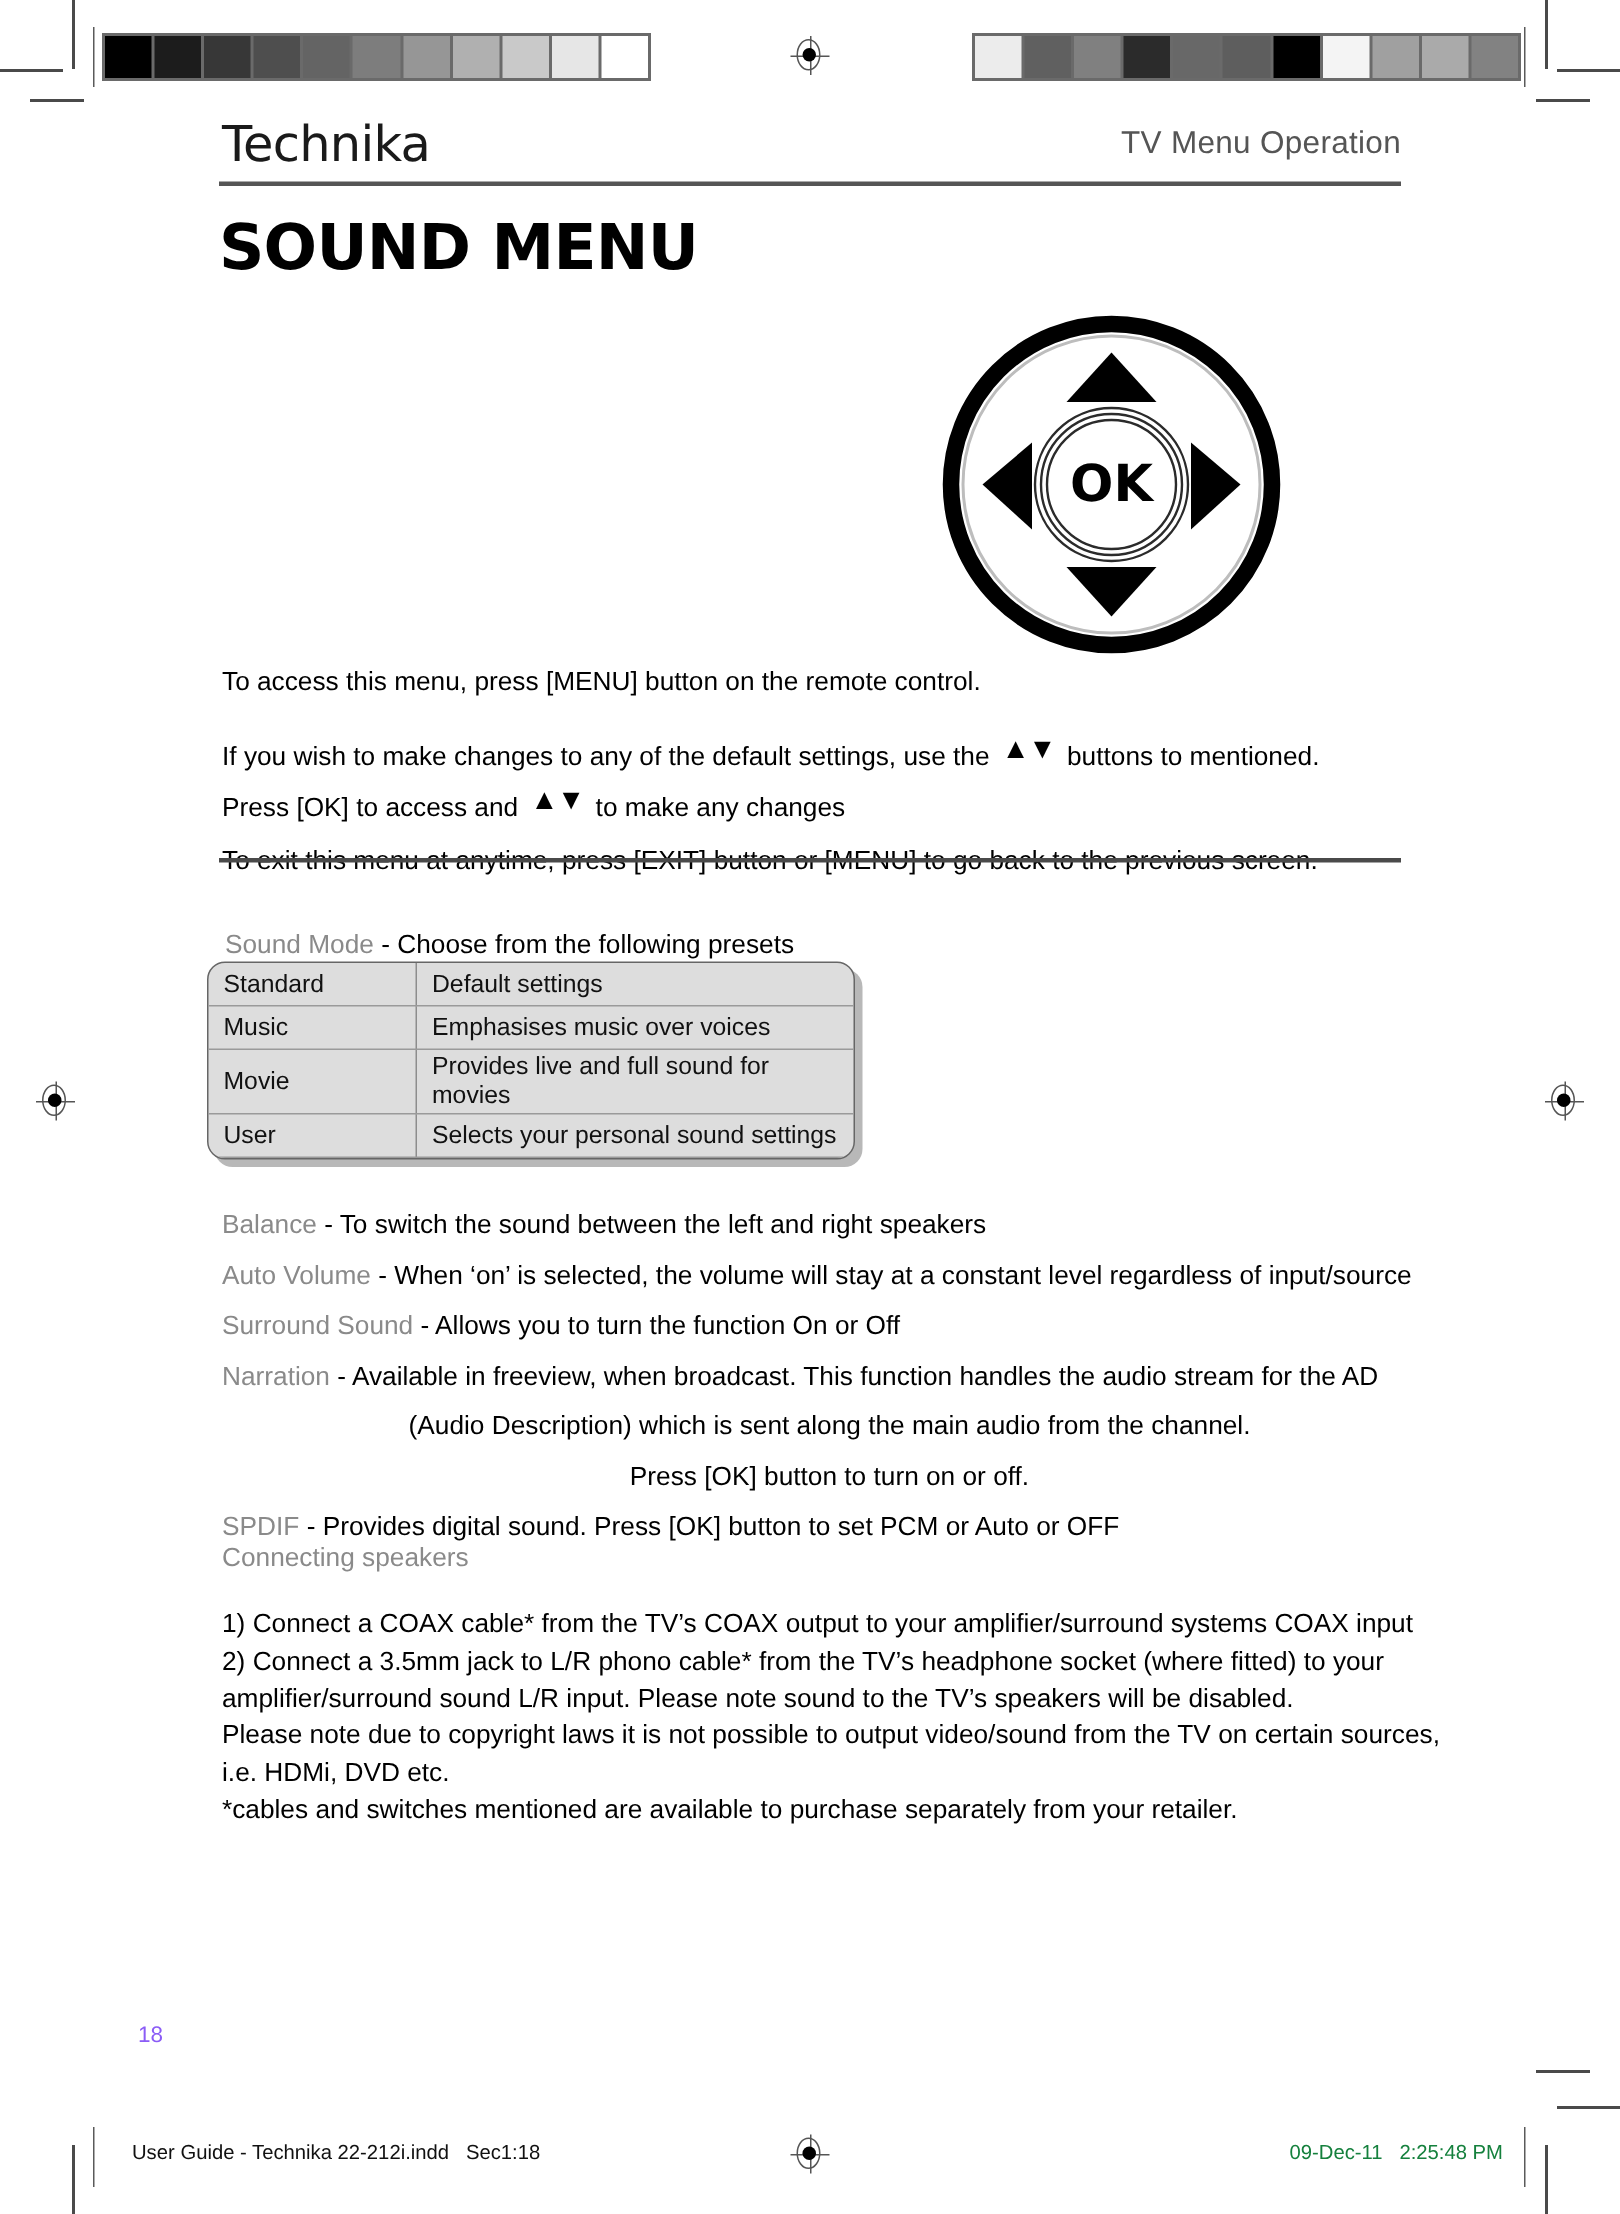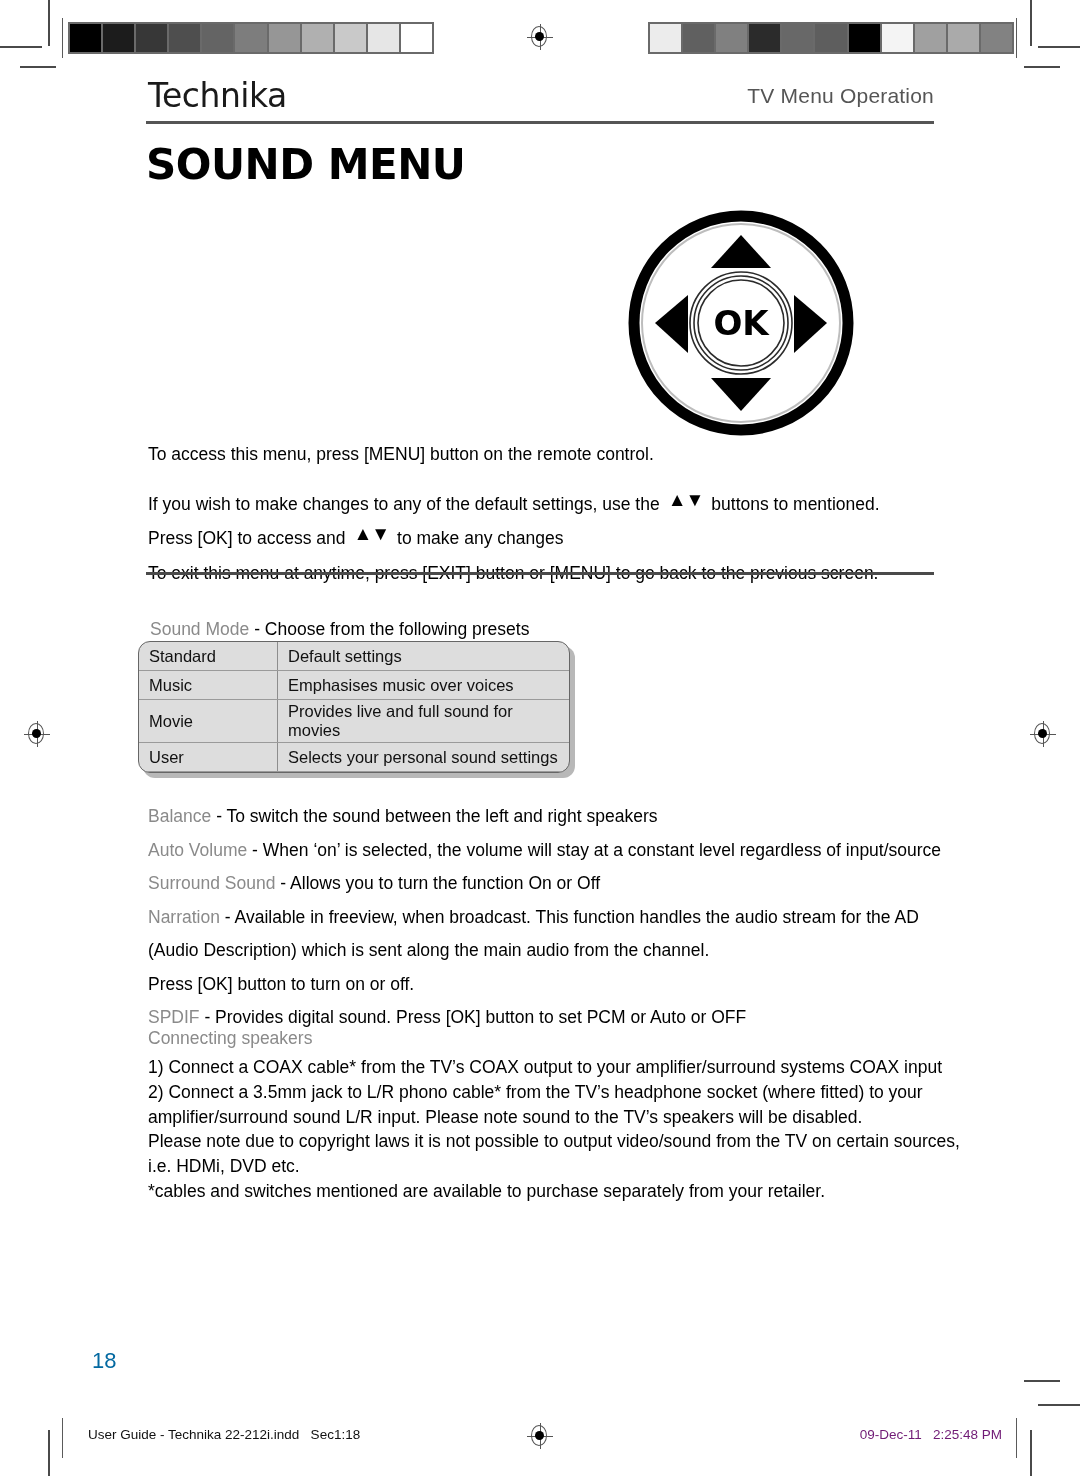--- a/index.html
+++ b/index.html
@@ -218,56 +218,56 @@
     position: absolute;
     left: 148px;
     top: 808px;
     width: 810px;
     font-size: 17.5px;
     line-height: 1;
   }
   .features .frow { margin-bottom: 16px; }
   .features .fname { color: #8a8a8a; }
   .features .fdesc { color: #000; text-align: right; }
-  .features .plain { color: #000; margin-bottom: 16px; }
+  .features .plain { color: #000; margin-bottom: 16px; text-align: center; }
 
   
   .connect {
     position: absolute;
     left: 148px;
     top: 1026px;
     width: 815px;
     font-size: 17.5px;
     line-height: 1.42;
   }
-  .connect .chead { color: #8a8a8a; margin-bottom: 4px; }
+  .connect .chead { color: #8a8a8a; margin-bottom: 19px; }
   .connect .cline { color: #000; }
 
   
   .pagenum {
     position: absolute;
     left: 92px;
     top: 1348px;
-    font-size: 22px;
-    color: #0369a1;
+    font-size: 15px;
+    color: #8b5cf6;
   }
   .footer-left {
     position: absolute;
     left: 88px;
     top: 1427px;
     font-size: 13.5px;
     color: #111;
     white-space: pre;
   }
   .footer-right {
     position: absolute;
     right: 78px;
     top: 1427px;
     font-size: 13.5px;
-    color: #701a75;
+    color: #15803d;
     white-space: pre;
   }
 </style>
 </head>
 <body>
 
 <div id="page">
 
   <div class="cropmark" style="left:48px;top:0;width:1.6px;height:46px;"></div>
   <div class="cropmark" style="left:0;top:46px;width:42px;height:1.6px;"></div>

